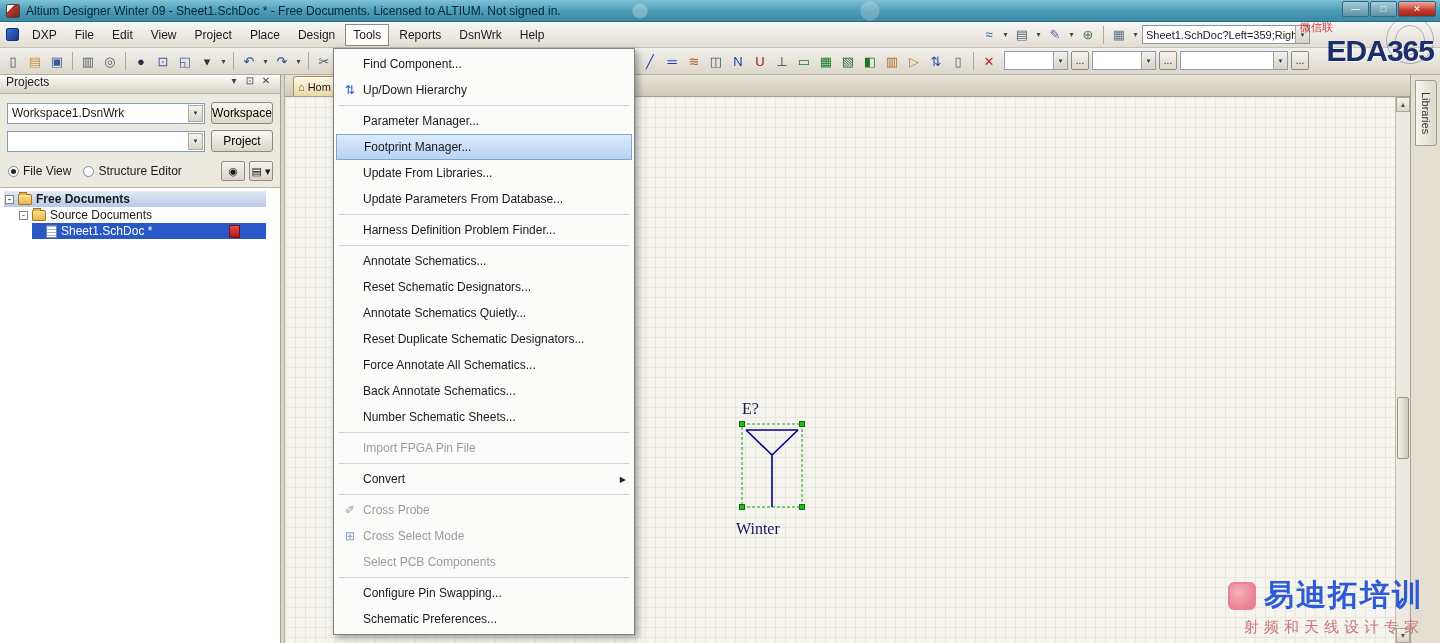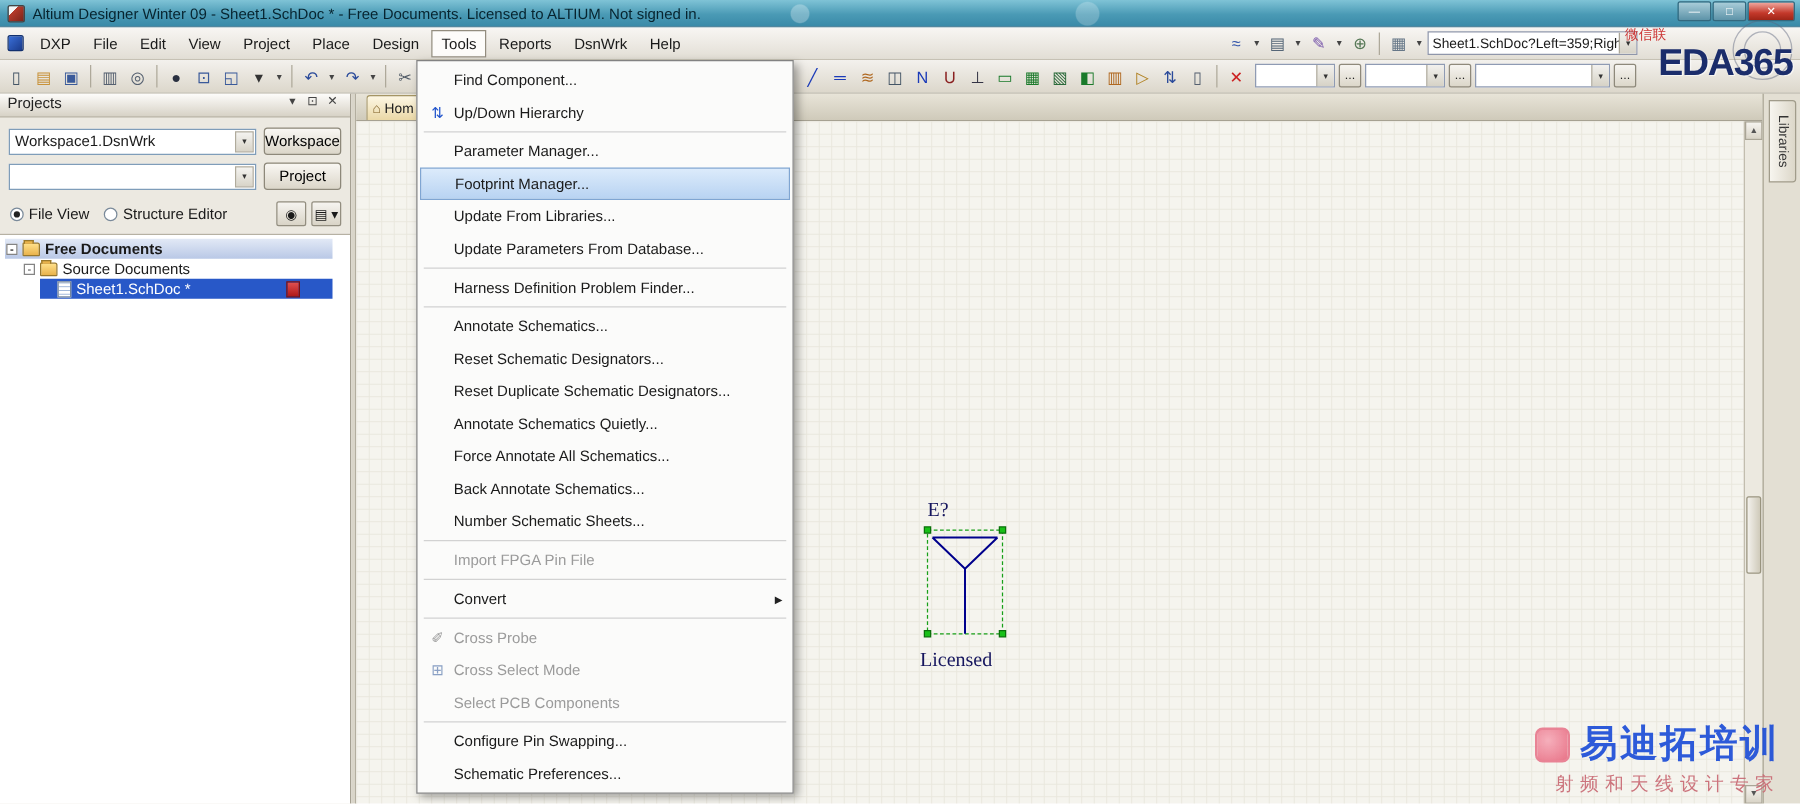--- a/index.html
+++ b/index.html
@@ -345,21 +345,21 @@
     <svg width="100" height="138">
       <rect x="8" y="24" width="60" height="83" fill="none" stroke="#18a018" stroke-dasharray="3,2"></rect>
       <path d="M12,30 H64 M12,30 L38,55 M64,30 L38,55 M38,55 V107" stroke="#00008c" stroke-width="1.6" fill="none"></path>
       <g fill="#18c018" stroke="#0a700a">
         <rect x="5.5" y="21.5" width="5" height="5"></rect>
         <rect x="65.5" y="21.5" width="5" height="5"></rect>
         <rect x="5.5" y="104.5" width="5" height="5"></rect>
         <rect x="65.5" y="104.5" width="5" height="5"></rect>
       </g>
     </svg>
-    <span class="comp-name">Licensed</span>
+    <span class="comp-name">Winter</span>
   </div>
 
   <div class="tools-menu" id="tools-menu">
       <div class="tm-item">
         <span class="tm-gutter"></span>
         <span class="tm-label">Find Component...</span>
       </div>
       <div class="tm-item">
         <span class="tm-gutter" style="color: rgb(34, 85, 204);">⇅</span>
         <span class="tm-label">Up/Down Hierarchy</span>
@@ -390,25 +390,25 @@
       <div class="tm-item">
         <span class="tm-gutter"></span>
         <span class="tm-label">Annotate Schematics...</span>
       </div>
       <div class="tm-item">
         <span class="tm-gutter"></span>
         <span class="tm-label">Reset Schematic Designators...</span>
       </div>
       <div class="tm-item">
         <span class="tm-gutter"></span>
+        <span class="tm-label">Annotate Schematics Quietly...</span>
+      </div>
+      <div class="tm-item">
+        <span class="tm-gutter"></span>
         <span class="tm-label">Reset Duplicate Schematic Designators...</span>
-      </div>
-      <div class="tm-item">
-        <span class="tm-gutter"></span>
-        <span class="tm-label">Annotate Schematics Quietly...</span>
       </div>
       <div class="tm-item">
         <span class="tm-gutter"></span>
         <span class="tm-label">Force Annotate All Schematics...</span>
       </div>
       <div class="tm-item">
         <span class="tm-gutter"></span>
         <span class="tm-label">Back Annotate Schematics...</span>
       </div>
       <div class="tm-item">

